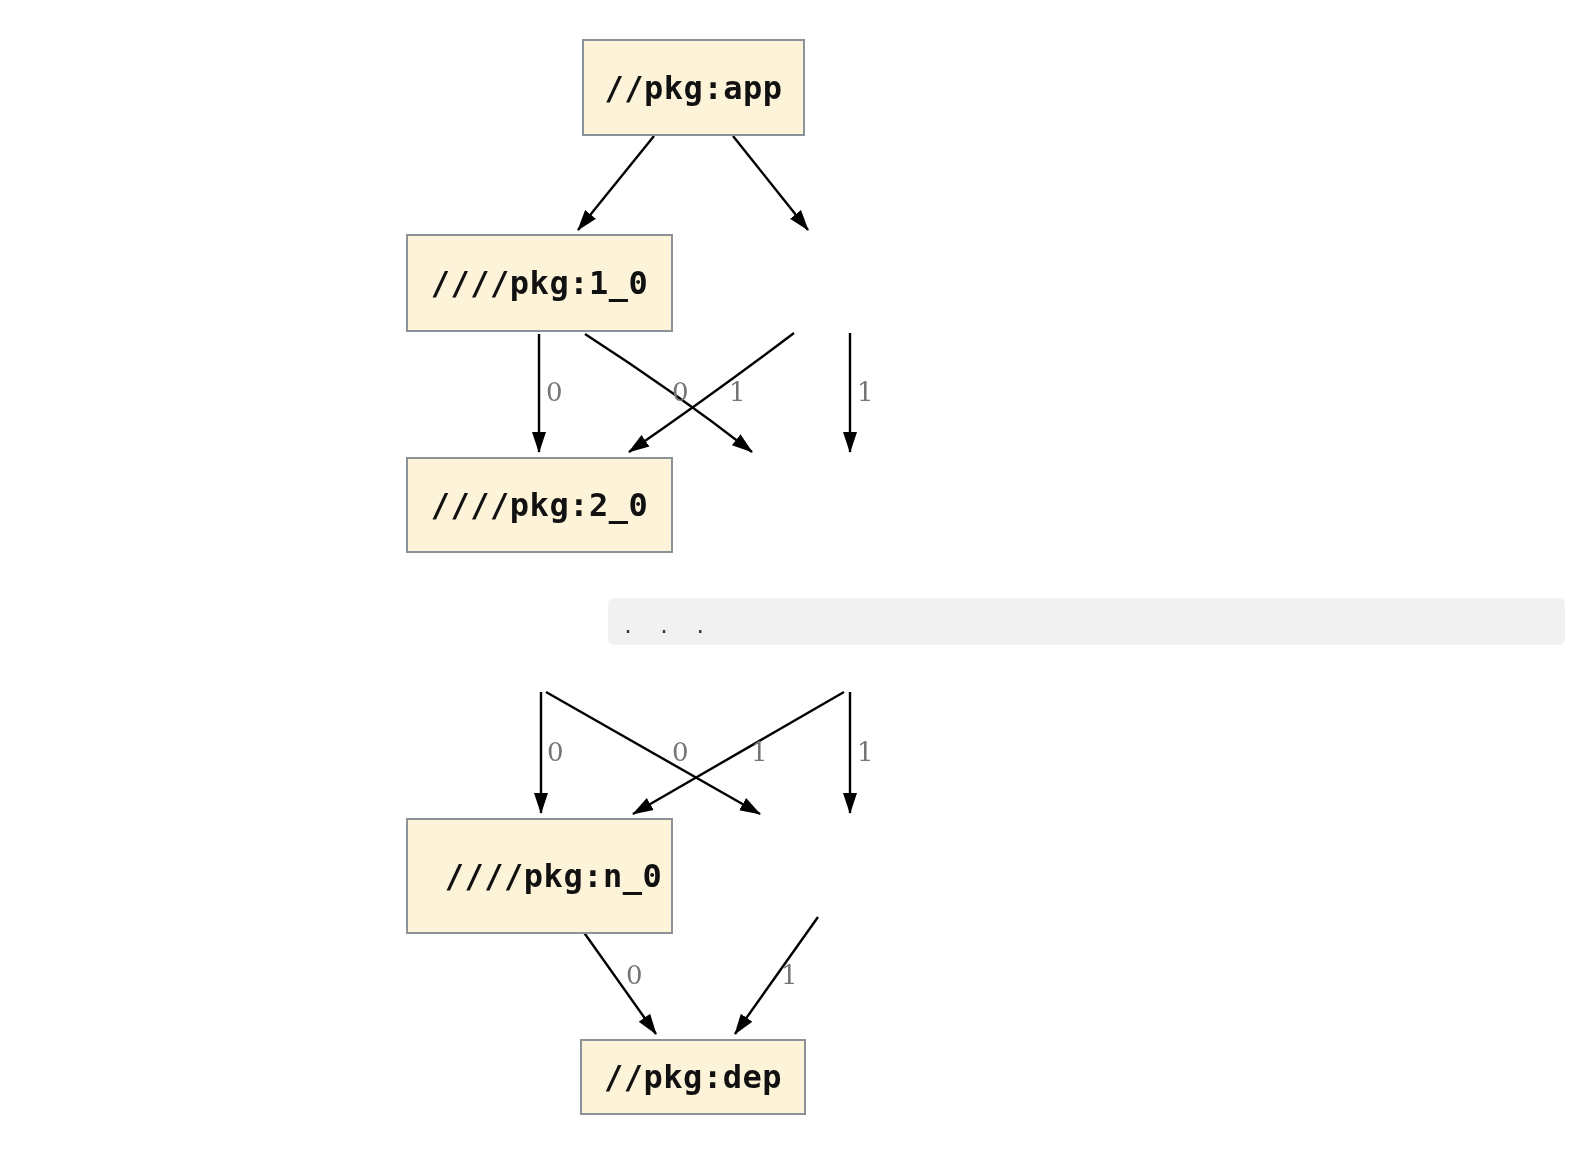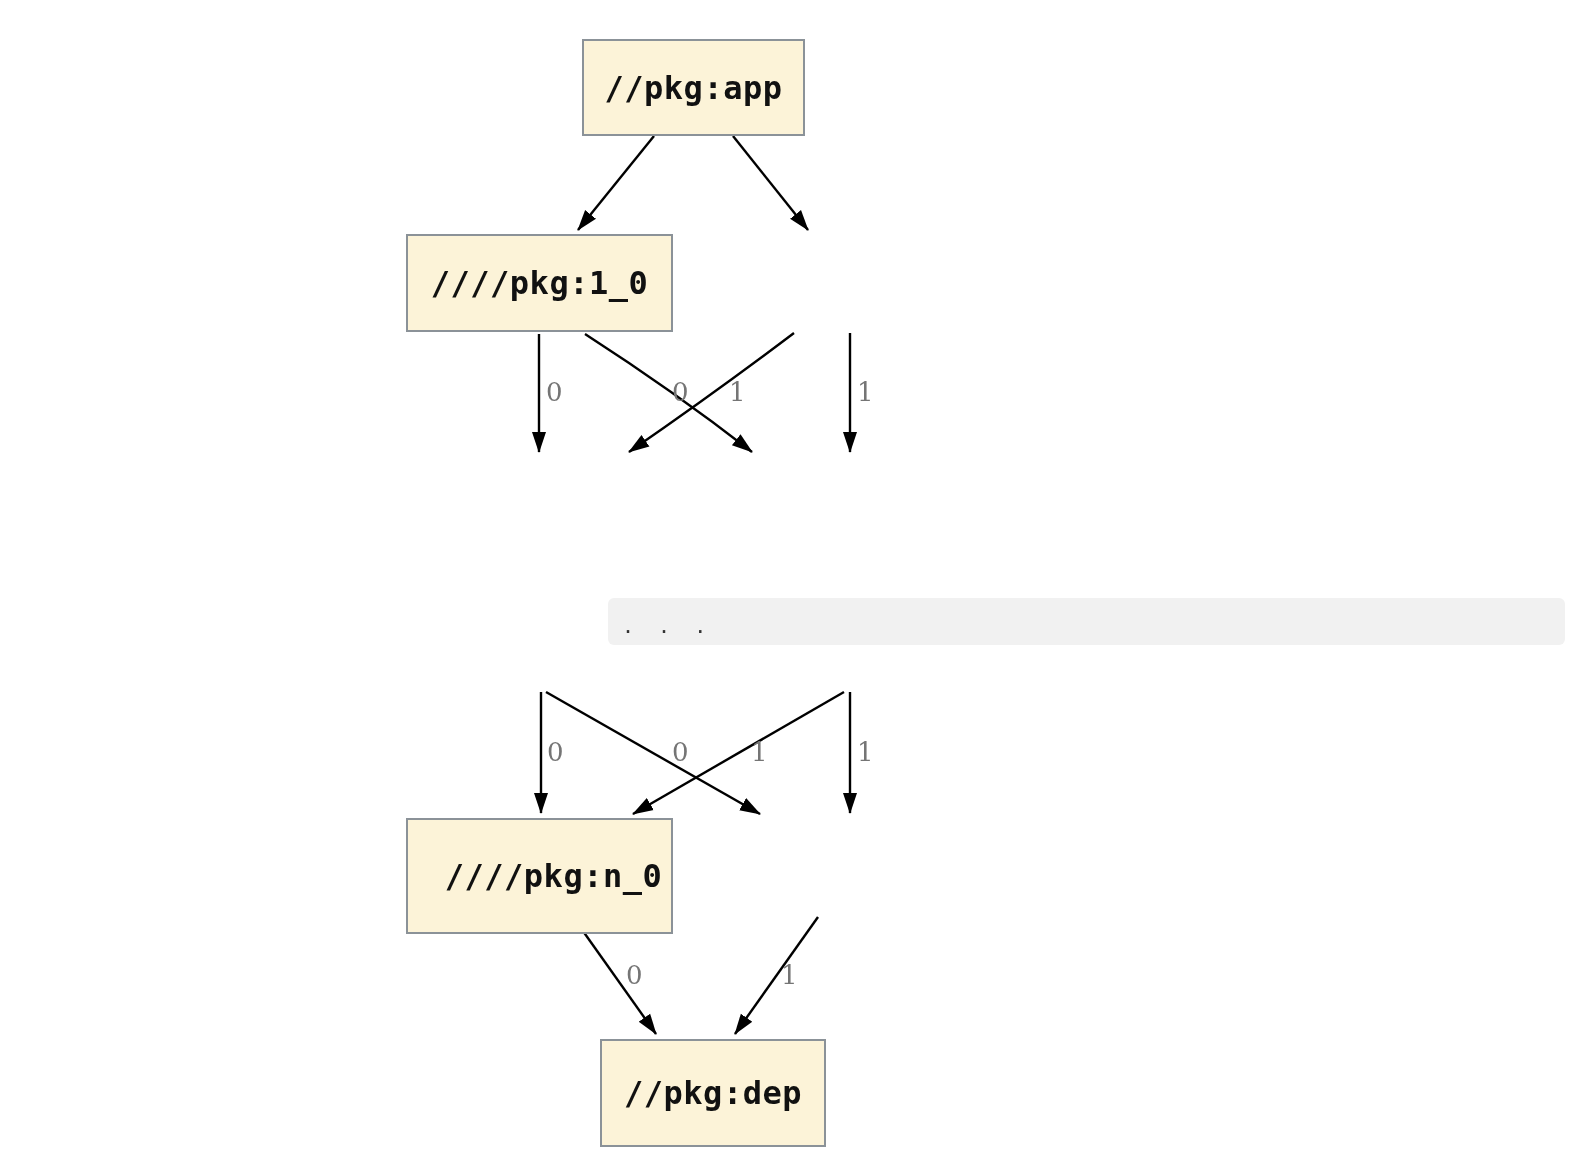--- a/index.html
+++ b/index.html
@@ -113,28 +113,31 @@
 
   <div class="node" style="left:582px; top:39px; width:223px; height:97px;">
     <span class="node-label">//pkg:app</span>
   </div>
 
   <div class="node" style="left:406px; top:234px; width:267px; height:98px;">
     <span class="node-label">////pkg:1_0</span>
   </div>
 
 
+  <div class="node" style="left:406px; top:457px; width:267px; height:96px;">
+    <span class="node-label">////pkg:2_0</span>
+  </div>
 
 
   <div class="ellipsis-band">
     <span class="ellipsis-text">.  .  .</span>
   </div>
 
   <div class="node" style="left:406px; top:818px; width:267px; height:116px;padding-left:28px;">
     <span class="node-label">////pkg:n_0</span>
   </div>
 
 
-  <div class="node" style="left:600px; top:1039px; width:226px; height:108px;">
+  <div class="node" style="left:580px; top:1039px; width:226px; height:76px;">
     <span class="node-label">//pkg:dep</span>
   </div>
 
 </div>
 
 </body></html>

